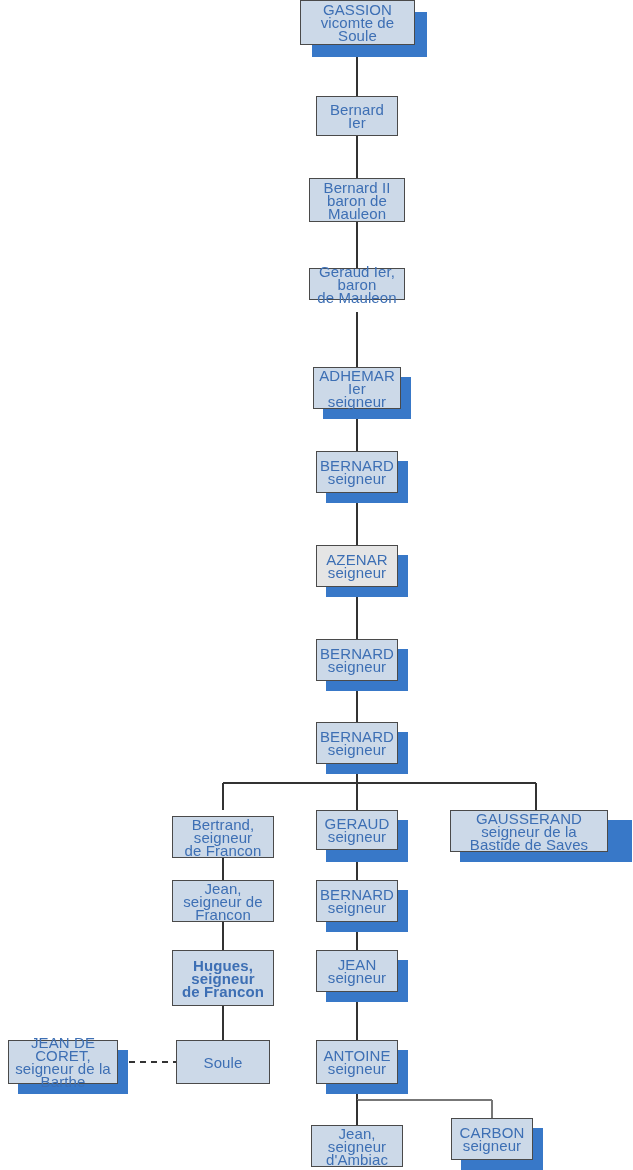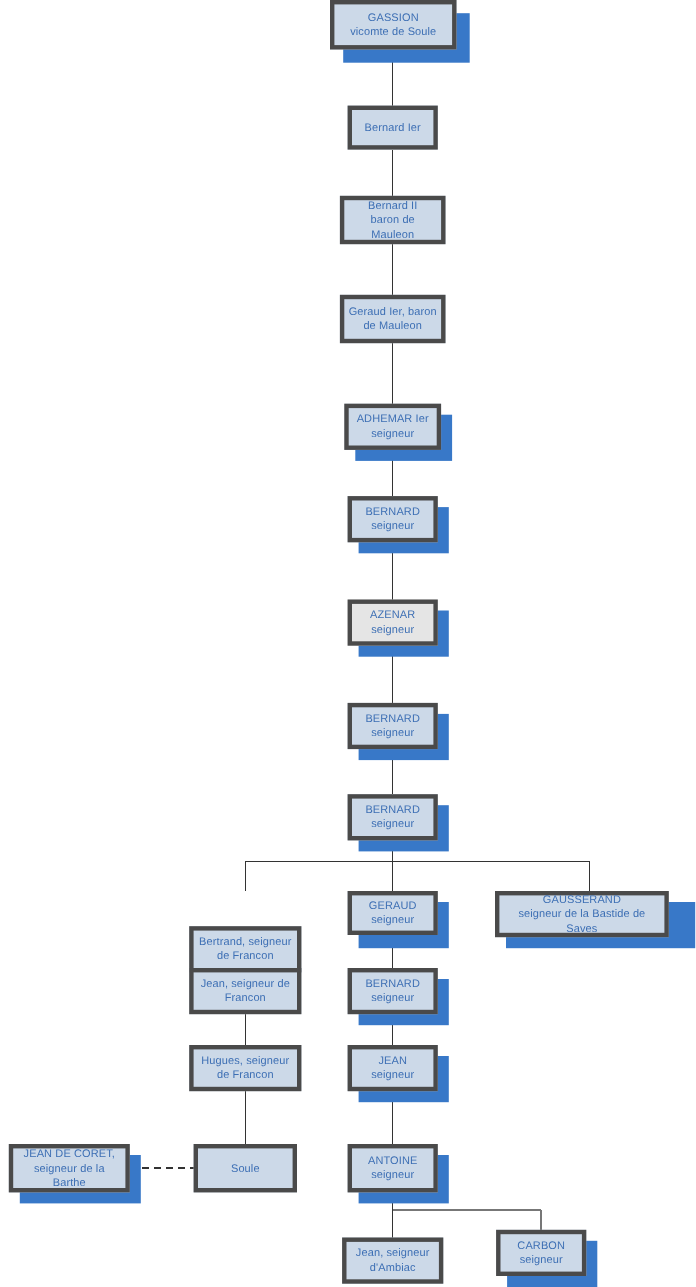--- a/index.html
+++ b/index.html
@@ -29,23 +29,23 @@
   .shadow {
     position: absolute;
     background: #3878c8;
     z-index: 2;
   }
   
   .node {
     position: absolute;
     box-sizing: border-box;
     background: #ccd9e8;
-    border: 4px solid #404040;
+    border: 1px solid #404040;
     color: #3d6fb4;
-    font-size: 10px;
+    font-size: 15px;
     line-height: 13px;
     text-align: center;
     display: flex;
     align-items: center;
     justify-content: center;
     z-index: 3;
     letter-spacing: 0.1px;
   }
   .node .label {
     display: block;
@@ -107,21 +107,21 @@
         <span class="label">GASSION
 vicomte de Soule</span>
       </div>
       <div class="node" style="left: 316px; top: 96px; width: 82px; height: 40px; background: rgb(204, 217, 232); border-color: rgb(74, 74, 74); color: rgb(61, 111, 180);">
         <span class="label">Bernard Ier</span>
       </div>
       <div class="node" style="left: 309px; top: 178px; width: 96px; height: 44px; background: rgb(204, 217, 232); border-color: rgb(74, 74, 74); color: rgb(61, 111, 180);">
         <span class="label">Bernard II
 baron de Mauleon</span>
       </div>
-      <div class="node" style="left: 309px; top: 268px; width: 96px; height: 44px; background: rgb(204, 217, 232); border-color: rgb(74, 74, 74); color: rgb(61, 111, 180);">
+      <div class="node" style="left: 309px; top: 268px; width: 96px; height: 32px; background: rgb(204, 217, 232); border-color: rgb(74, 74, 74); color: rgb(61, 111, 180);">
         <span class="label">Geraud Ier, baron
 de Mauleon</span>
       </div>
       <div class="node" style="left: 313px; top: 367px; width: 88px; height: 42px; background: rgb(204, 217, 232); border-color: rgb(74, 74, 74); color: rgb(61, 111, 180); justify-content: flex-end;">
         <span class="label">ADHEMAR Ier
 seigneur</span>
       </div>
       <div class="node" style="left: 316px; top: 451px; width: 82px; height: 42px; background: rgb(204, 217, 232); border-color: rgb(74, 74, 74); color: rgb(61, 111, 180);">
         <span class="label">BERNARD
 seigneur</span>
@@ -131,41 +131,41 @@
 seigneur</span>
       </div>
       <div class="node" style="left: 316px; top: 639px; width: 82px; height: 42px; background: rgb(204, 217, 232); border-color: rgb(74, 74, 74); color: rgb(61, 111, 180);">
         <span class="label">BERNARD
 seigneur</span>
       </div>
       <div class="node" style="left: 316px; top: 722px; width: 82px; height: 42px; background: rgb(204, 217, 232); border-color: rgb(74, 74, 74); color: rgb(61, 111, 180);">
         <span class="label">BERNARD
 seigneur</span>
       </div>
-      <div class="node" style="left: 172px; top: 842px; width: 102px; height: 42px; background: rgb(204, 217, 232); border-color: rgb(74, 74, 74); color: rgb(61, 111, 180); justify-content: center;">
+      <div class="node" style="left: 172px; top: 816px; width: 102px; height: 42px; background: rgb(204, 217, 232); border-color: rgb(74, 74, 74); color: rgb(61, 111, 180); justify-content: center;">
         <span class="label">Bertrand, seigneur
 de Francon</span>
       </div>
       <div class="node" style="left: 316px; top: 810px; width: 82px; height: 40px; background: rgb(204, 217, 232); border-color: rgb(74, 74, 74); color: rgb(61, 111, 180);">
         <span class="label">GERAUD
 seigneur</span>
       </div>
       <div class="node" style="left: 450px; top: 810px; width: 158px; height: 42px; background: rgb(204, 217, 232); border-color: rgb(74, 74, 74); color: rgb(61, 111, 180);">
         <span class="label">GAUSSERAND
 seigneur de la Bastide de Saves</span>
       </div>
       <div class="node" style="left: 172px; top: 880px; width: 102px; height: 42px; background: rgb(204, 217, 232); border-color: rgb(74, 74, 74); color: rgb(61, 111, 180);">
         <span class="label">Jean, seigneur de
 Francon</span>
       </div>
       <div class="node" style="left: 316px; top: 880px; width: 82px; height: 42px; background: rgb(204, 217, 232); border-color: rgb(74, 74, 74); color: rgb(61, 111, 180);">
         <span class="label">BERNARD
 seigneur</span>
       </div>
-      <div class="node" style="left: 172px; top: 950px; width: 102px; height: 42px; background: rgb(204, 217, 232); border-color: rgb(74, 74, 74); color: rgb(61, 111, 180);">
+      <div class="node" style="left: 172px; top: 950px; width: 102px; height: 56px; background: rgb(204, 217, 232); border-color: rgb(74, 74, 74); color: rgb(61, 111, 180); font-weight: bold;">
         <span class="label">Hugues, seigneur
 de Francon</span>
       </div>
       <div class="node" style="left: 316px; top: 950px; width: 82px; height: 42px; background: rgb(204, 217, 232); border-color: rgb(74, 74, 74); color: rgb(61, 111, 180);">
         <span class="label">JEAN
 seigneur</span>
       </div>
       <div class="node" style="left: 8px; top: 1040px; width: 110px; height: 44px; background: rgb(204, 217, 232); border-color: rgb(74, 74, 74); color: rgb(61, 111, 180);">
         <span class="label">JEAN DE CORET,
 seigneur de la Barthe</span>

